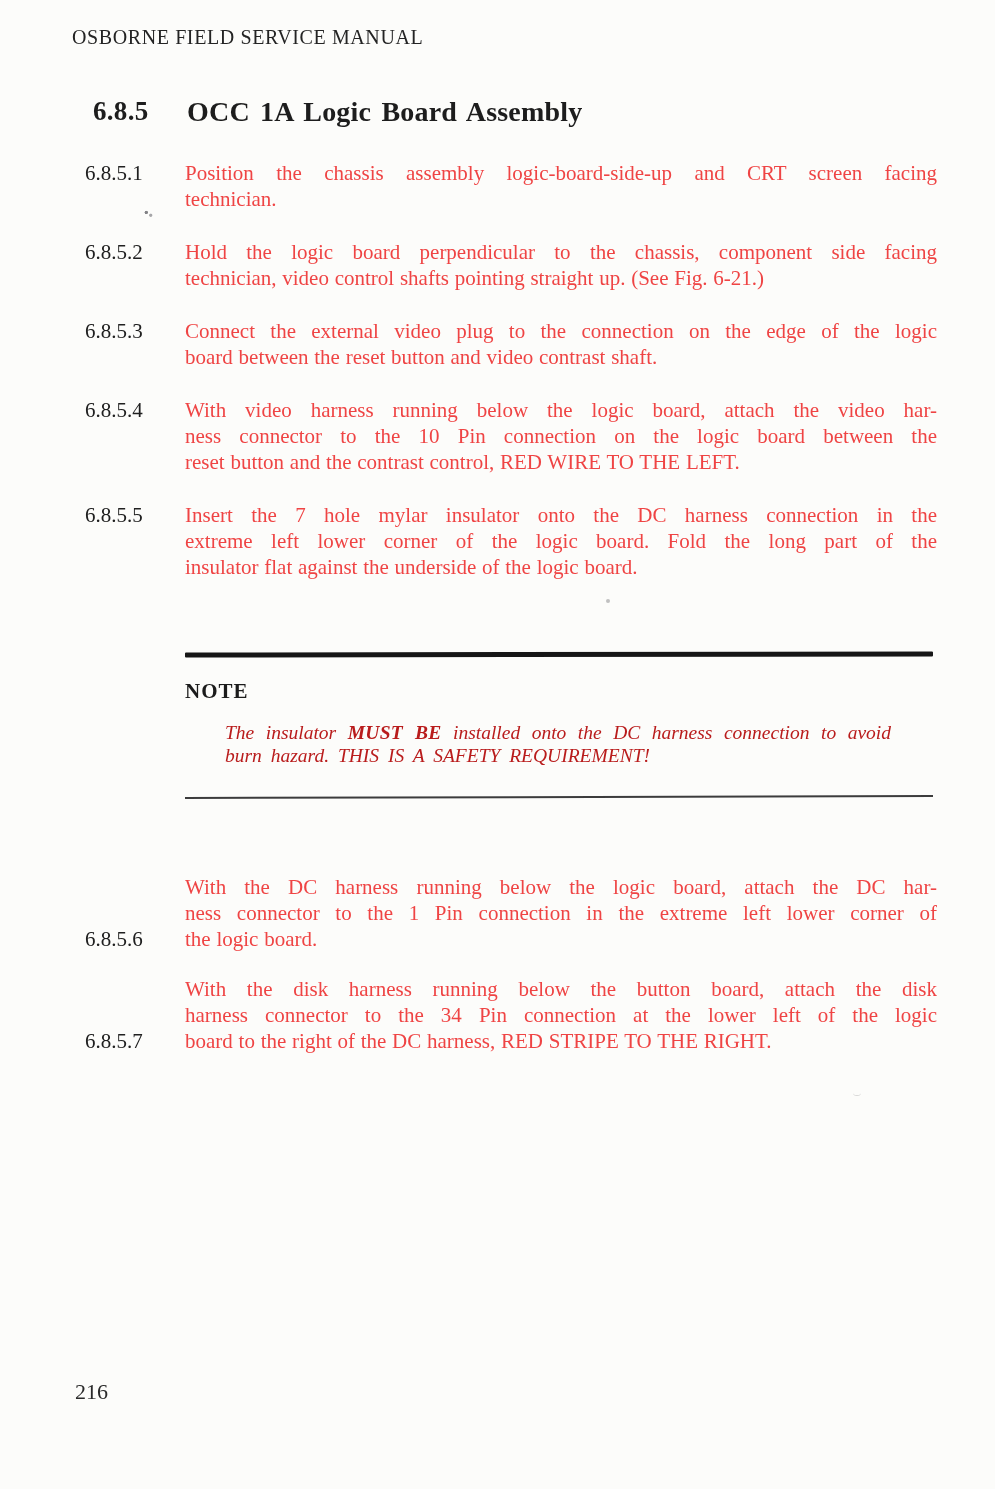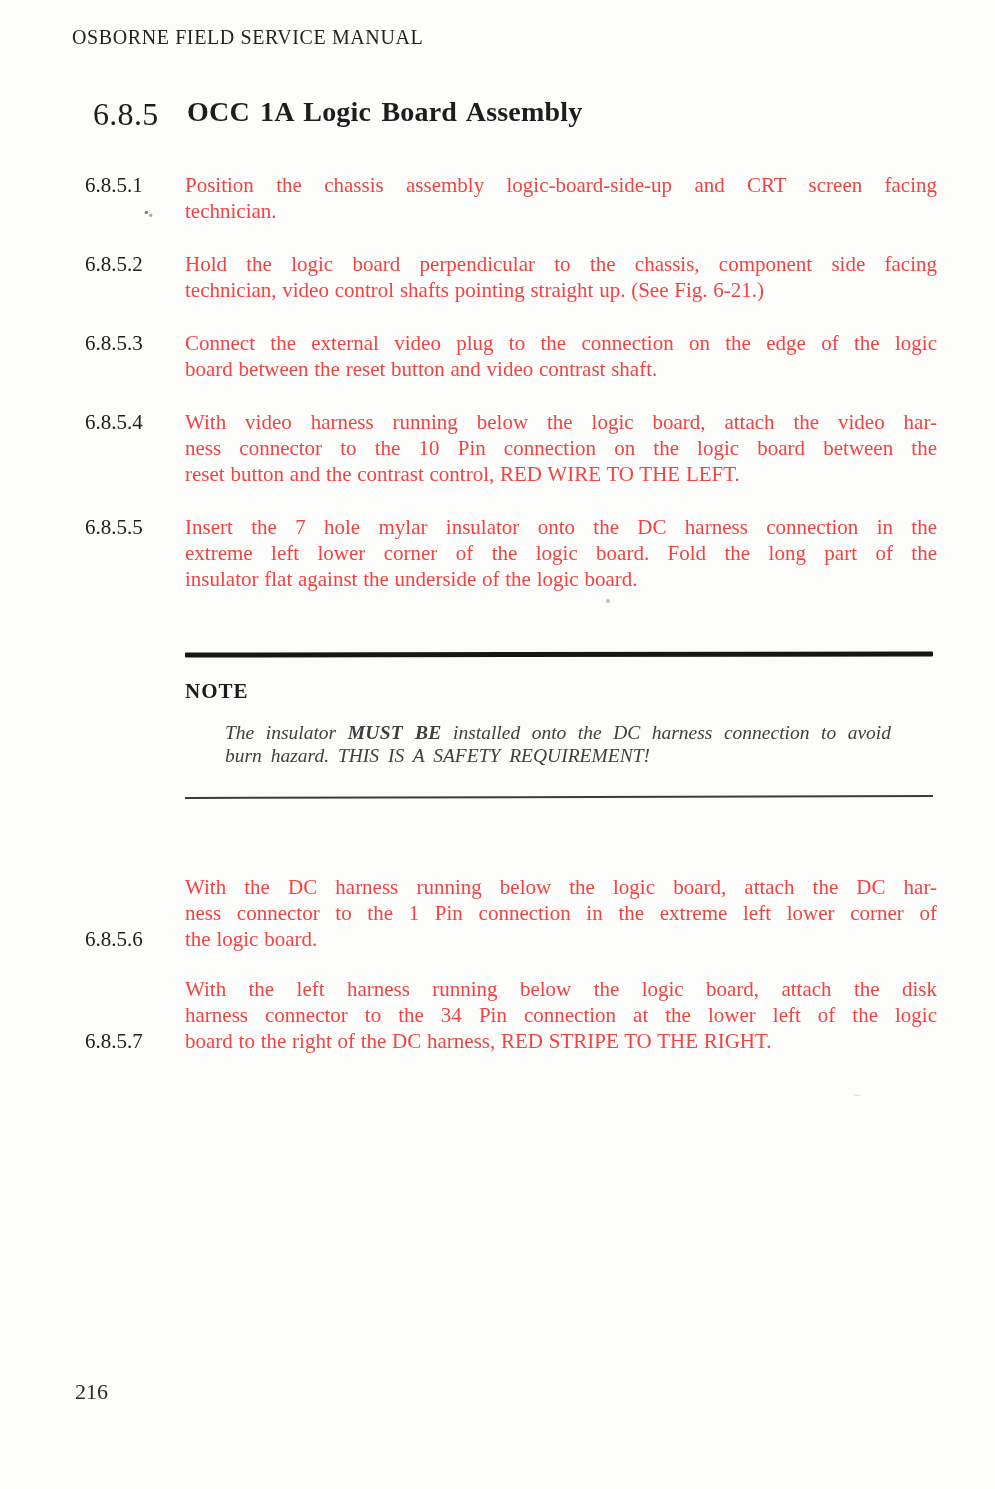--- a/index.html
+++ b/index.html
@@ -22,40 +22,40 @@
     font-size: 20px;
     letter-spacing: 0.6px;
     color: #242424;
   }
   
   .section-heading { position: absolute; top: 96px; left: 0; width: 100%; }
   .section-number {
     position: absolute;
     left: 93px;
     top: 0;
-    font-size: 32px;
-    font-weight: normal;
+    font-size: 27px;
+    font-weight: bold;
     letter-spacing: 0.3px;
   }
   .section-title {
     position: absolute;
     left: 187px;
     top: 0;
     font-size: 28px;
     font-weight: bold;
     letter-spacing: 0.2px;
     word-spacing: 3px;
   }
   
   .steps {
     position: absolute;
     left: 85px;
     width: 852px;
   }
-  .steps-1 { top: 160px; margin-top: 12px; }
+  .steps-1 { top: 160px; }
   .steps-2 { top: 874px; }
   .step { display: flex; margin-bottom: 27px; }
   .steps-2 .step { margin-bottom: 24px; align-items: flex-end; }
   .step-num {
     width: 100px;
     flex: 0 0 100px;
     font-size: 21px;
     line-height: 26px;
     color: #202020;
   }
@@ -90,21 +90,21 @@
     letter-spacing: 1px;
     color: #1b1b1b;
   }
   .note-body {
     margin: 17px 42px 0 40px;
     font-size: 19.5px;
     line-height: 23px;
     font-style: italic;
     text-align: justify;
     word-spacing: 4px;
-    color: #404040;
+    color: #b91c1c;
   }
   .note-body .strong { font-weight: bold; letter-spacing: 0.3px; }
   .note-bottom-rule {
     position: absolute;
     top: 144px;
     left: 0;
     width: 100%;
     height: 2px;
     background: #3c3c3c;
     transform: rotate(-0.15deg);
@@ -202,21 +202,21 @@
         <div class="step-num">6.8.5.6</div>
         <div class="step-text">
           <div class="line">With the DC harness running below the logic board, attach the DC har-</div>
           <div class="line">ness connector to the 1 Pin connection in the extreme left lower corner of</div>
           <div class="line last">the logic board.</div>
         </div>
       </div>
       <div class="step">
         <div class="step-num">6.8.5.7</div>
         <div class="step-text">
-          <div class="line">With the left harness running below the logic board, attach the disk</div>
+          <div class="line">With the disk harness running below the button board, attach the disk</div>
           <div class="line">harness connector to the 34 Pin connection at the lower left of the logic</div>
           <div class="line last">board to the right of the DC harness, RED STRIPE TO THE RIGHT.</div>
         </div>
       </div>
     </div>
 
   <div class="page-number">216</div>
 
   <div class="artifact artifact-1"></div>
   <div class="artifact artifact-2"></div>

